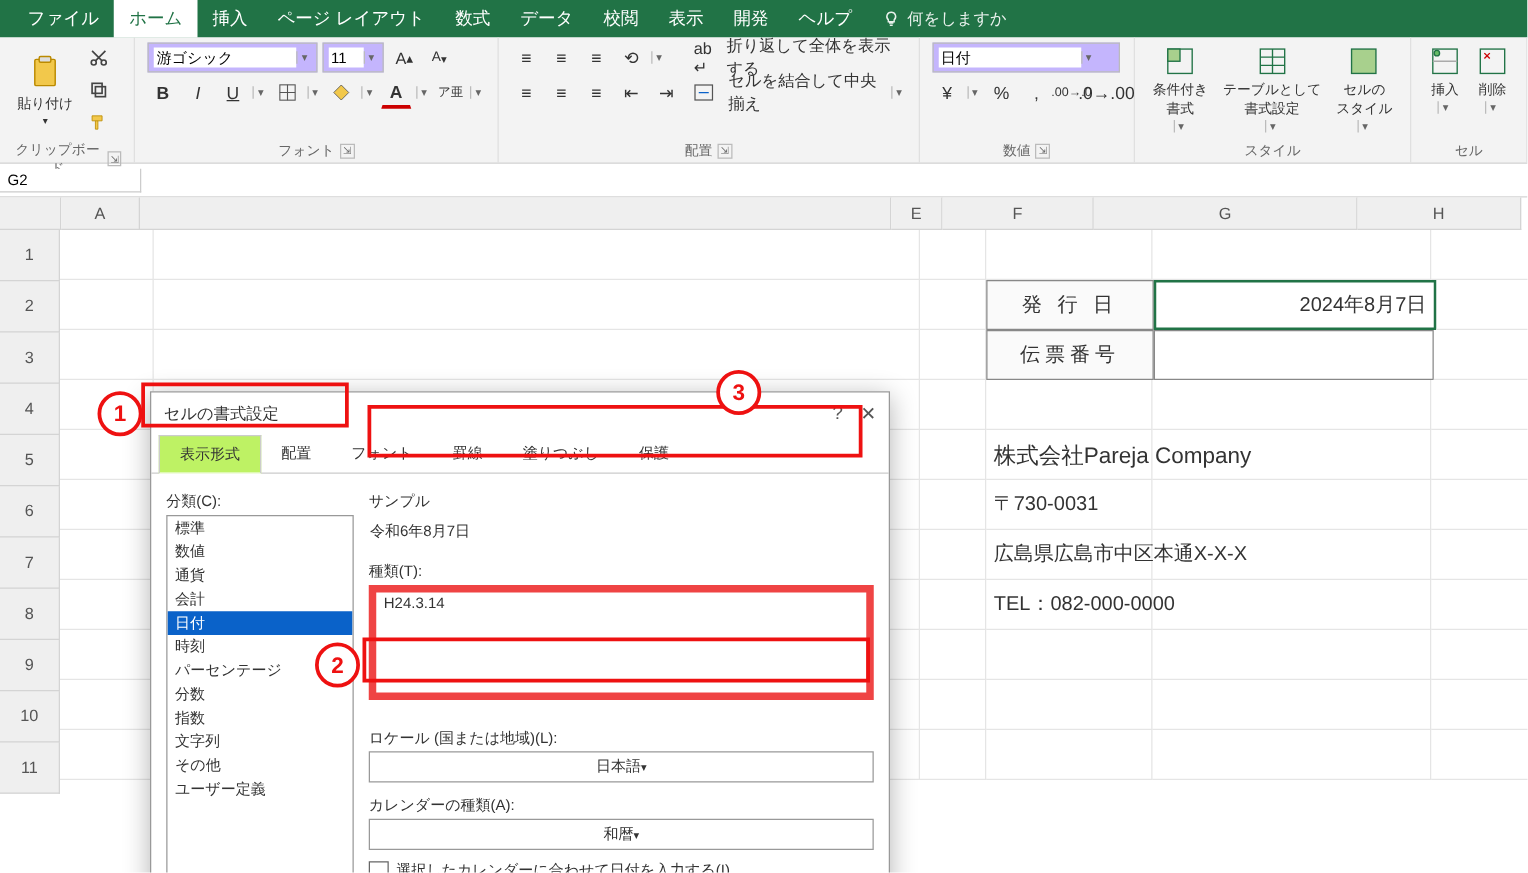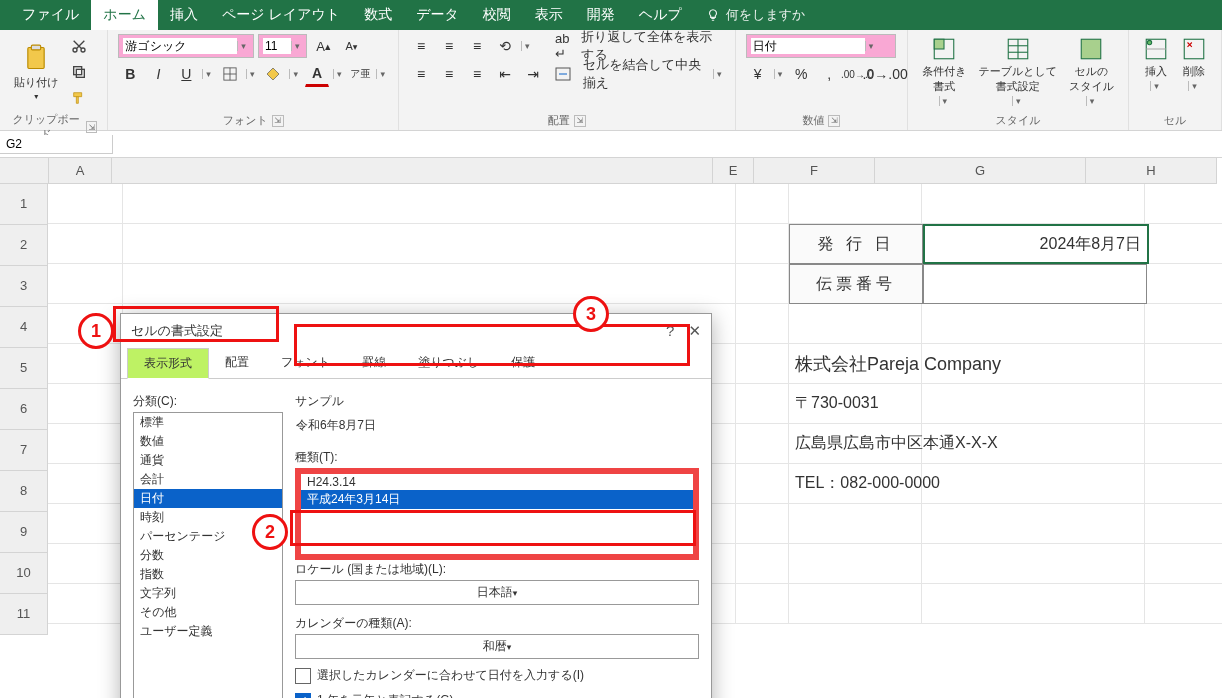--- a/index.html
+++ b/index.html
@@ -9,21 +9,21 @@
 .ribbon-tabs .tab.active{background:#fff;color:#217346}
 .tell-me{display:flex;align-items:center;gap:6px;padding:0 12px;opacity:.9}
 .tell-me svg{width:14px;height:14px}
 .ribbon{display:flex;background:#f3f3f3;border-bottom:1px solid #d4d4d4;height:100px}
 .group{border-right:1px solid #e0e0e0;padding:4px 10px 2px;display:flex;flex-direction:column;justify-content:space-between}
 .group-label{font-size:11px;color:#666;text-align:center;padding-top:2px;display:flex;justify-content:center;align-items:center;gap:4px}
 .group-label .dlg{border:1px solid #bbb;width:10px;height:10px;font-size:8px;display:flex;align-items:center;justify-content:center}
 .btns{display:flex;align-items:center;gap:4px}
 .btn-large{display:flex;flex-direction:column;align-items:center;justify-content:center;padding:2px 4px;cursor:pointer;text-align:center;font-size:11px;gap:2px}
 .ico{display:inline-flex;align-items:center;justify-content:center}
-.combo{display:flex;align-items:center;border:1px solid #bbb;background:#f9a8d4;height:22px;padding:0 4px}
+.combo{display:flex;align-items:center;border:1px solid #bbb;background:#c4b5fd;height:22px;padding:0 4px}
 .combo input{border:none;outline:none;font-size:12px}
 .dd{border-left:1px solid #bbb;padding:0 3px;color:#666;font-size:9px}
 .small-btn{width:22px;height:22px;display:flex;align-items:center;justify-content:center;border:1px solid transparent;cursor:pointer;font-size:14px}
 .row{display:flex;align-items:center;gap:4px;height:24px}
 
 .namebar{display:flex;align-items:center;border-bottom:1px solid #d4d4d4;height:26px}
 .namebox{width:100px;border:1px solid #ccc;border-top:none;border-left:none;padding:2px 6px;font-size:12px}
 
 .sheet-area{position:relative;display:flex;height:530px}
 .rowhdrs{width:48px;background:#efefef}
@@ -456,23 +456,22 @@
           <div class="li">その他</div>
           <div class="li">ユーザー定義</div>
         </div>
       </div>
       <div style="flex:1">
         <div class="fld-label">サンプル</div>
         <div class="sample-box">令和6年8月7日</div>
         <div class="fld-label">種類(T):</div>
         <div class="type-box">
           <div class="ti">H24.3.14</div>
-          <div class="ti selected" style="background:#0a62c9;color:#fff">平成24年3月14日</div>
-        </div>
-        <div class="fld-label" style="margin-top:1px">ロケール (国または地域)(L):</div>
+        </div>
+        <div class="fld-label" style="margin-top:22px">ロケール (国または地域)(L):</div>
         <div class="select">
             <span>日本語</span>
             <span style="font-size:9px">▾</span>
           </div>
         <div class="fld-label" style="margin-top:10px">カレンダーの種類(A):</div>
         <div class="select">
             <span>和暦</span>
             <span style="font-size:9px">▾</span>
           </div>
         <div class="chk">

